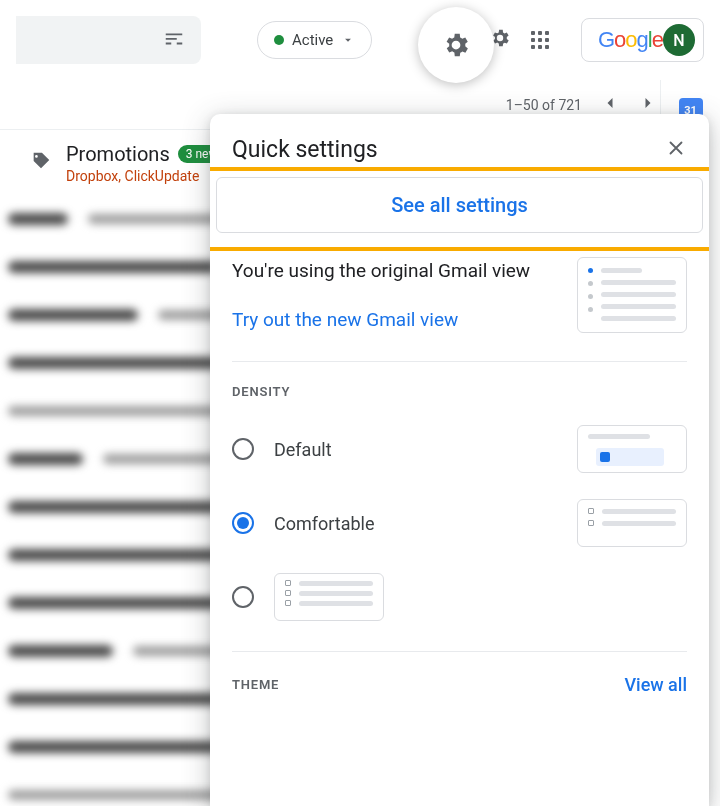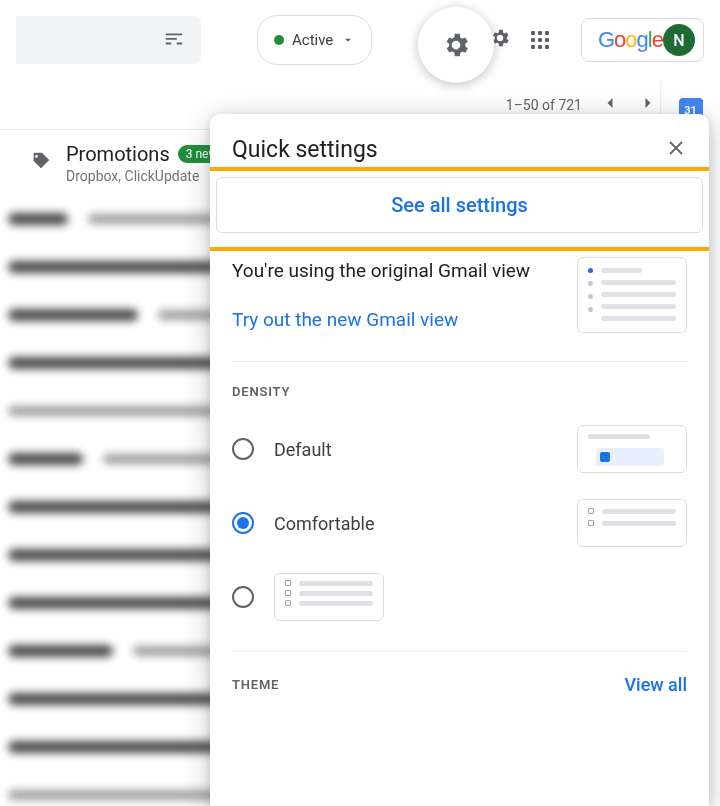--- a/index.html
+++ b/index.html
@@ -20,21 +20,21 @@
     width: 185px; height: 48px;
     background:#f1f3f4;
     border-radius: 0 8px 8px 0;
     display:flex; align-items:center; justify-content:flex-end;
     padding-right:16px;
   }
   .tune-icon svg { width:22px; height:22px; }
   .chip {
     display:flex; align-items:center; gap:8px;
     border:1px solid #dadce0; border-radius:20px;
-    padding:8px 16px; height:50px;
+    padding:8px 16px; height:38px;
     color:#3c4043; font-size:15px;
     background:#fff;
     margin-left:40px;
   }
   .chip .dot { width:10px; height:10px; border-radius:50%; background:#1e8e3e; }
   .chip svg { width:14px; height:14px; fill:#5f6368; }
   .spacer { flex:1; }
   .topicons { display:flex; align-items:center; gap:20px; margin-right:16px;}
   .topicon svg { width:22px; height:22px; fill:#5f6368; }
 
@@ -65,21 +65,21 @@
     border-bottom:1px solid #eceff1;
   }
   .nav-arrow svg { width:20px; height:20px; fill:#5f6368;}
 
   
   .catrow { display:flex; align-items:center; gap:14px; height:65px; padding-left:30px; filter: none;}
   .tagicon svg { width:22px; height:22px; fill:#5f6368;}
   .catrow .title { display:flex; align-items:center; gap:8px;}
   .catrow .title .name { font-size:20px; color:#202124;text-align:right;}
   .badge { background:#1e8e3e; color:#fff; font-size:12px; border-radius:12px; padding:2px 8px;}
-  .catrow .sub { color:#737373; font-size:14px; margin-top:2px;}
+  .catrow .sub { color:#c2410c; font-size:14px; margin-top:2px;}
 
   
   .blurred {
     position:absolute; left:0; right:62px; top:195px; bottom:0;
     filter: blur(4px);
     pointer-events:none;
   }
   .row-fake { height:48px; display:flex; align-items:center; padding-left:8px; gap: 20px;}
   .fake-a { height:12px; background:#4a4a4a; border-radius:6px;}
   .fake-b { height:10px; background:#9e9e9e; border-radius:5px;}

